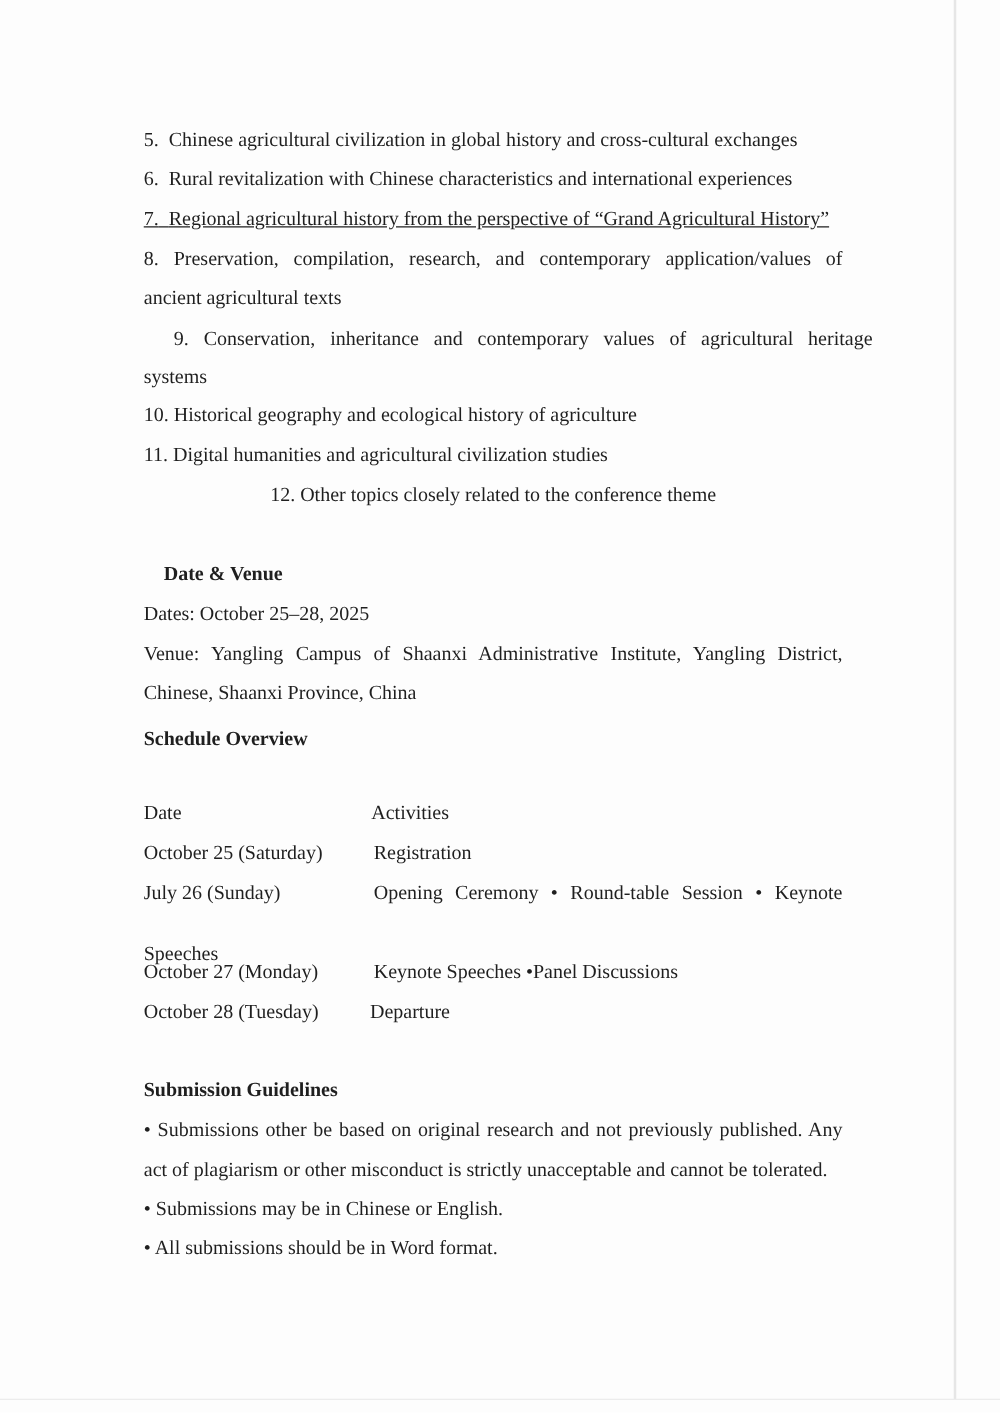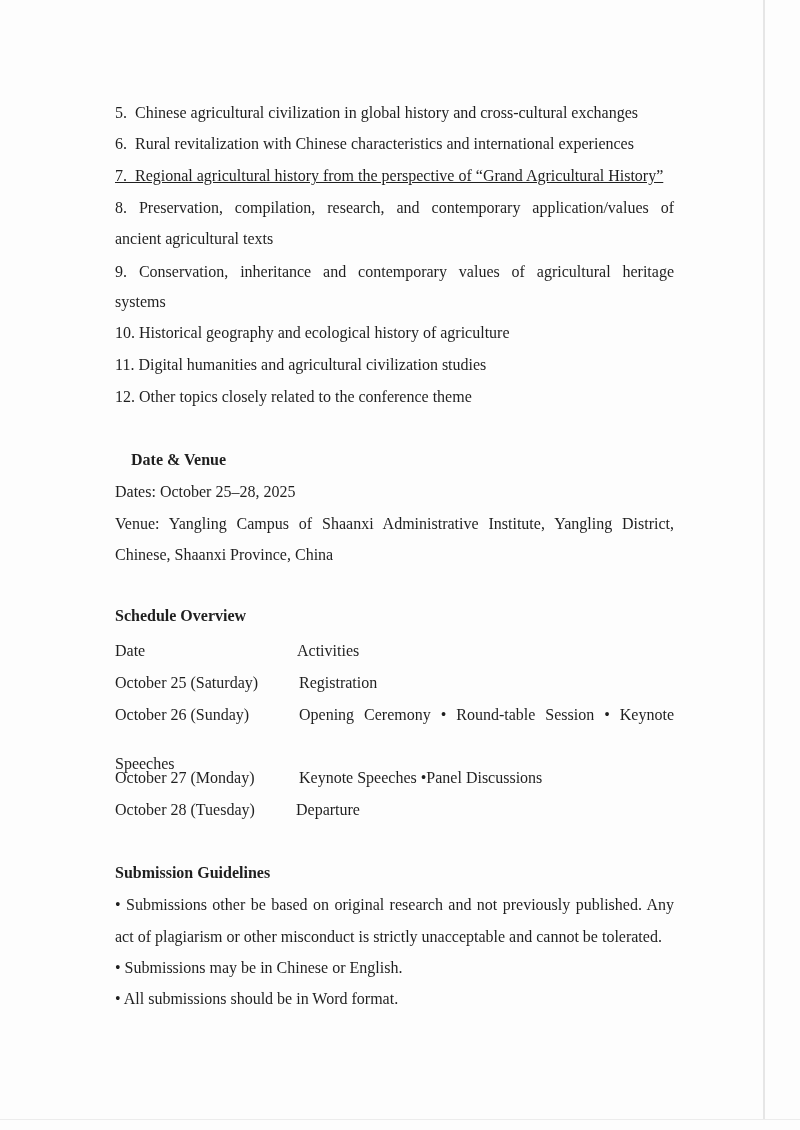--- a/index.html
+++ b/index.html
@@ -81,61 +81,61 @@
     </div>
     <div class="line" style="top:166px;text-decoration:underline;">
       <span>7.</span>&nbsp;
       <span>Regional agricultural history from the perspective of “Grand Agricultural History”</span>
     </div>
     <div class="line justify" style="top:198px;">
       <span>8.</span>
       <span>Preservation, compilation, research, and contemporary application/values of</span>
     </div>
     <div class="line" style="top:229px;">ancient agricultural texts</div>
-    <div class="line justify" style="top:262px;">
+    <div class="line justify" style="top:262px;margin-left:24px;">
       <span>9.</span>
       <span>Conservation, inheritance and contemporary values of agricultural heritage</span>
     </div>
     <div class="line" style="top:292px;">systems</div>
     <div class="line" style="top:323px;">
       <span>10.</span>
       <span>Historical geography and ecological history of agriculture</span>
     </div>
     <div class="line" style="top:355px;">
       <span>11.</span>
       <span>Digital humanities and agricultural civilization studies</span>
     </div>
-    <div class="line" style="top:387px;">
+    <div class="line" style="top:387px;text-align:center;">
       <span>12.</span>
       <span>Other topics closely related to the conference theme</span>
     </div>
   </div>
 
   <div>
     <div class="line bold" style="top:450px;margin-left:16px;">Date &amp; Venue</div>
     <div class="line" style="top:482px;">Dates: October 25–28, 2025</div>
     <div class="line justify" style="top:514px;">Venue: Yangling Campus of Shaanxi Administrative Institute, Yangling District,</div>
     <div class="line" style="top:545px;">Chinese, Shaanxi Province, China</div>
   </div>
 
   <div>
-    <div class="line bold" style="top:606px;">Schedule Overview</div>
+    <div class="line bold" style="top:582px;">Schedule Overview</div>
 
     <div class="line" style="top:641px;">
       <span class="sched-date">Date</span>
       <span class="sched-act" style="left:182px;">Activities</span>
     </div>
 
     <div class="line" style="top:673px;">
       <span class="sched-date">October 25 (Saturday)</span>
       <span class="sched-act" style="left:184px;">Registration</span>
     </div>
 
     <div class="line" style="top:705px;">
-      <span class="sched-date">October 26 (Sunday)</span>
+      <span class="sched-date">July 26 (Sunday)</span>
       <span class="sched-act" style="left:184px; width:375px; text-align:justify; text-align-last:justify; white-space:normal;">Opening Ceremony • Round-table Session • Keynote</span>
     </div>
     <div class="line" style="top:754px;">Speeches</div>
 
     <div class="line" style="top:768px;">
       <span class="sched-date">October 27 (Monday)</span>
       <span class="sched-act" style="left:184px;">Keynote Speeches •Panel Discussions</span>
     </div>
 
     <div class="line" style="top:800px;">

